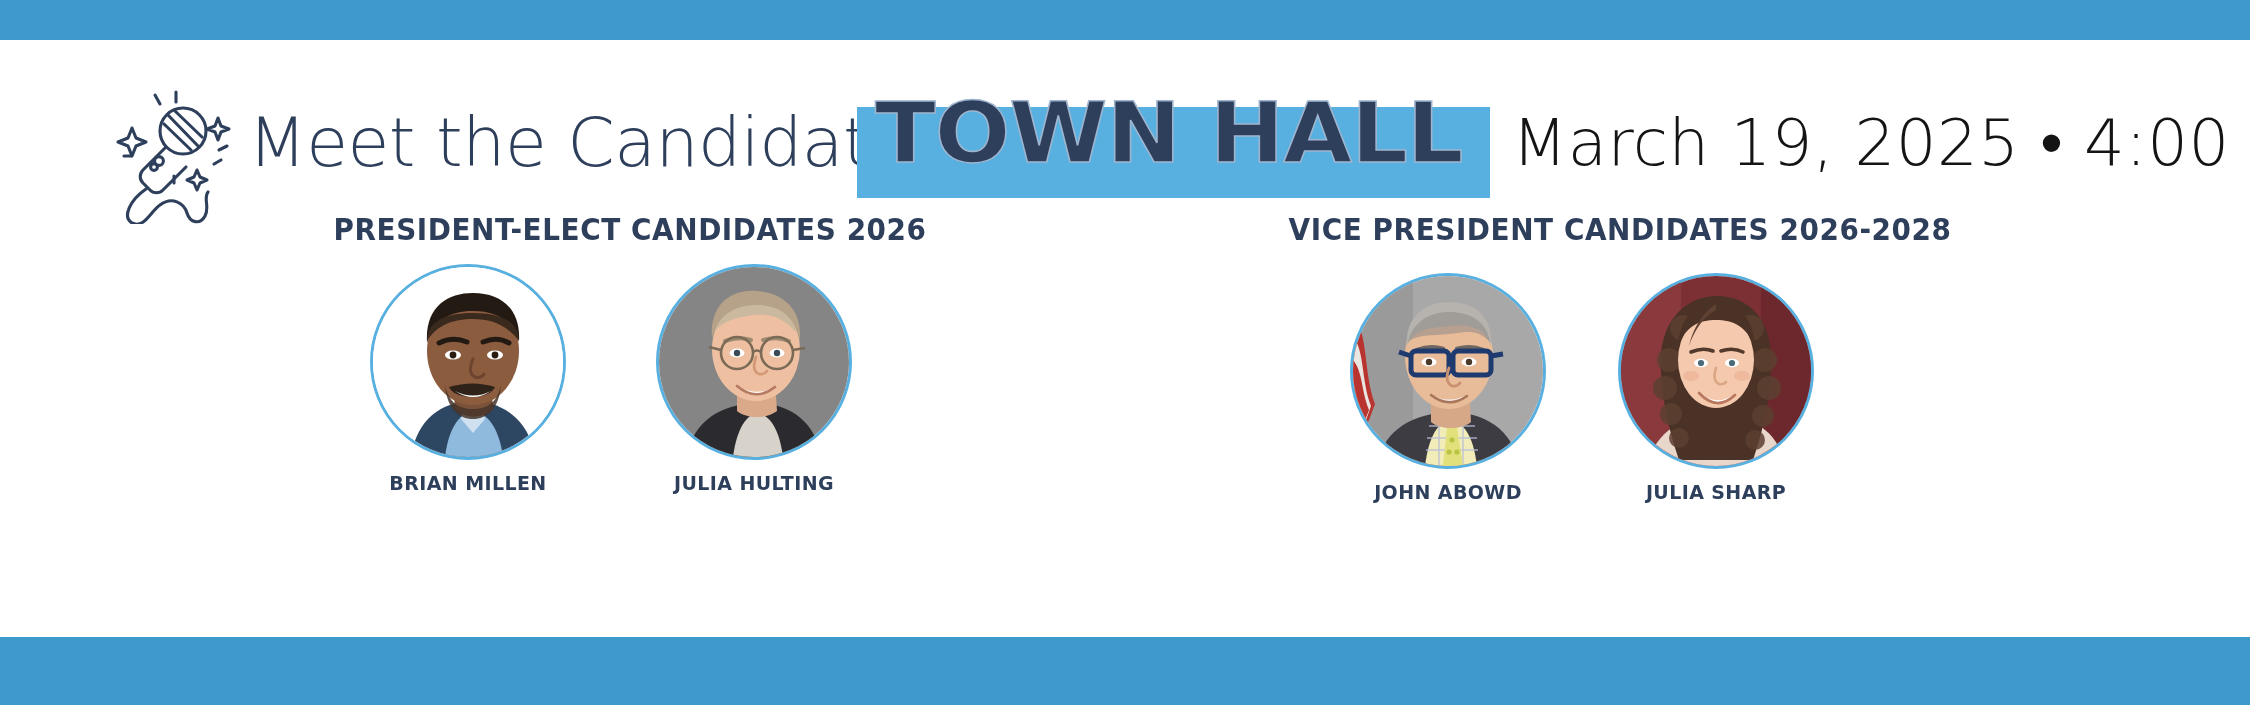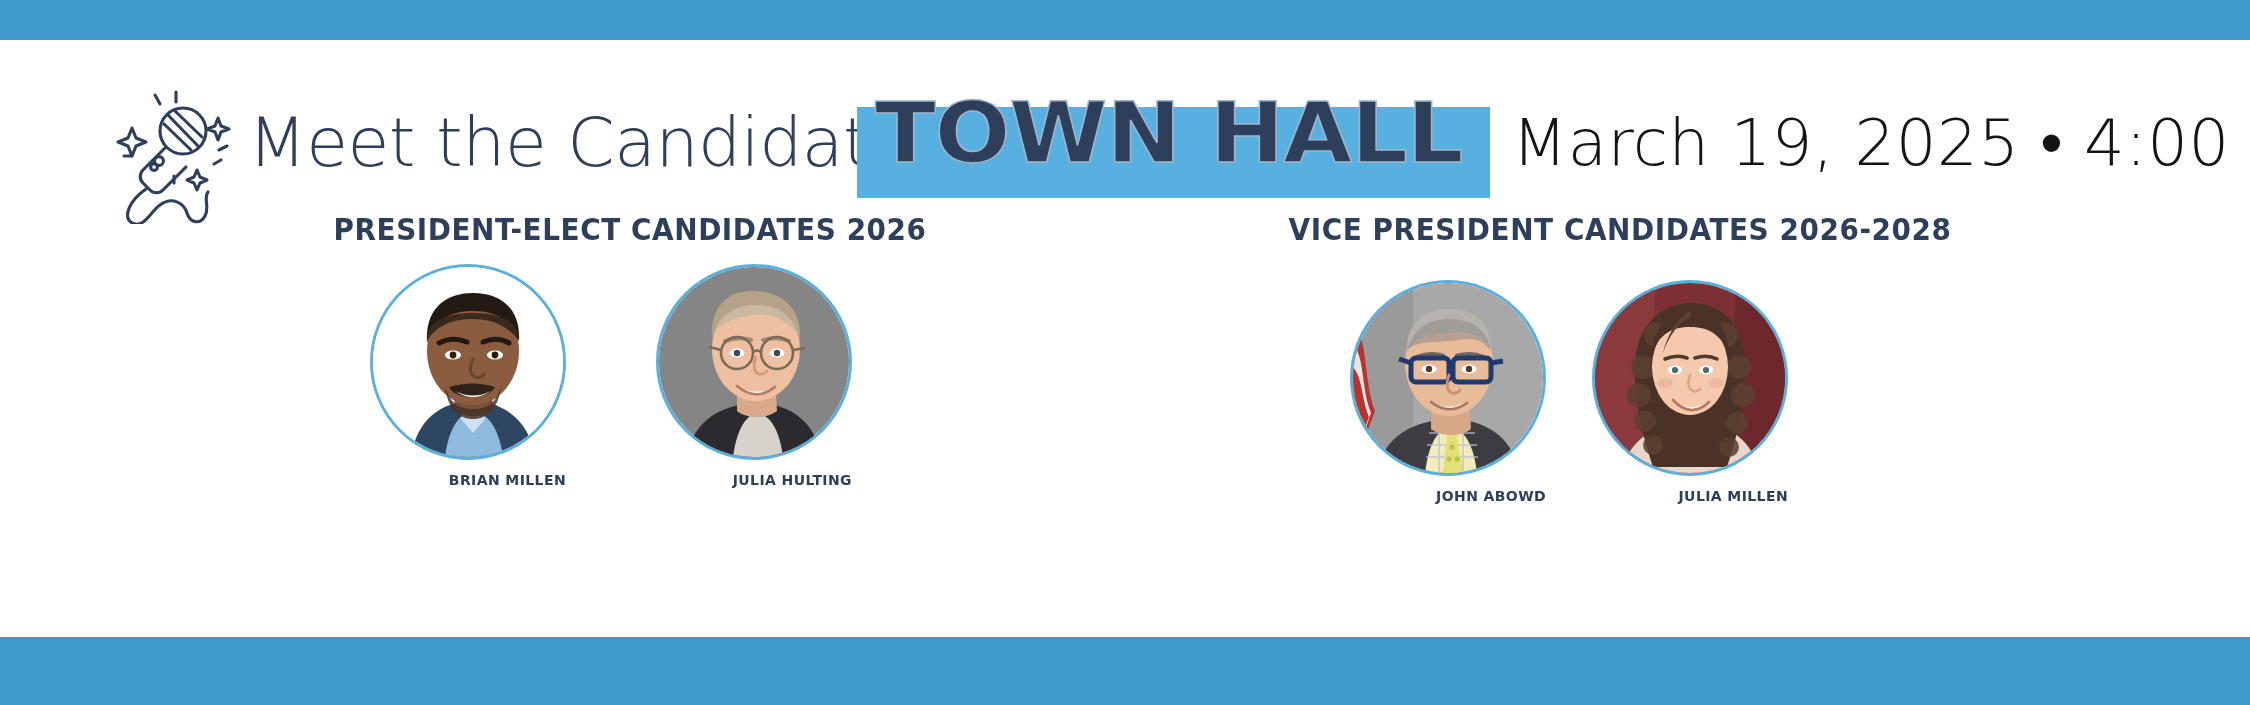--- a/index.html
+++ b/index.html
@@ -88,26 +88,25 @@
     border-radius:50%;
     border:3px solid #58b0e0;
     overflow:hidden;
     position:relative;
     background:#ffffff;
   }
   .avatar svg{ display:block; }
   .cand-name{
     font-family:"DejaVu Sans", sans-serif;
     font-weight:bold;
-    font-size:14px;
+    font-size:19px;
     letter-spacing:0.4px;
     color:#2e3f5c;
     white-space:nowrap;
     margin-top:12px;
-    text-align:right;
   }
 </style>
 </head>
 <body>
 
 <div class="bar-top"></div>
 
 <div class="header">
 
   <div class="mic-icon">
@@ -236,21 +235,21 @@
       </div>
       <div class="cand-name">JULIA HULTING</div>
     </div>
   </div>
 </div>
 
 <div class="group" style="left:0; top:180px;">
 
   <div class="group-heading" style="left:1205px; top:32px; width:830px; text-align:center;">VICE PRESIDENT CANDIDATES 2026-2028</div>
 
-  <div class="cards" style="left:1350px; top:100px; gap:46px;">
+  <div class="cards" style="left:1350px; top:93px; gap:72px;">
 
     <div class="card">
       <div class="avatar" style="width:196px;height:196px;">
         <svg width="190" height="190" viewBox="0 0 190 190">
           <rect width="190" height="190" fill="#a8a8a8"></rect>
           <rect x="0" y="0" width="60" height="190" fill="#9a9a9a"></rect>
 
           <path d="M0 40 C 16 58, 10 96, 22 128 C 14 150, 6 168, 0 182 Z" fill="#b9342f"></path>
           <path d="M0 60 C 12 76, 8 104, 18 130 C 12 148, 6 162, 0 172 Z" fill="#e9e5e0"></path>
           <path d="M0 84 C 10 96, 8 114, 16 134 C 11 148, 5 158, 0 166 Z" fill="#b9342f"></path>
@@ -351,18 +350,18 @@
 
           <path d="M95 92 q-4 13 3 16 q4 1 7 -2" stroke="#dda684" stroke-width="2.6" fill="none" stroke-linecap="round"></path>
 
           <path d="M80 118 q16 16 32 1 q-16 11 -32 -1 Z" fill="#ffffff"></path>
           <path d="M78 117 q18 19 36 2" stroke="#b9775e" stroke-width="2.6" fill="none" stroke-linecap="round"></path>
 
           <ellipse cx="70" cy="100" rx="8" ry="5" fill="#eaa98e" opacity="0.5"></ellipse>
           <ellipse cx="121" cy="100" rx="8" ry="5" fill="#eaa98e" opacity="0.5"></ellipse>
         </svg>
       </div>
-      <div class="cand-name">JULIA MILLEN</div>
+      <div class="cand-name">JULIA SHARP</div>
     </div>
   </div>
 </div>
 
 <div class="bar-bottom"></div>
 
 </body></html>

